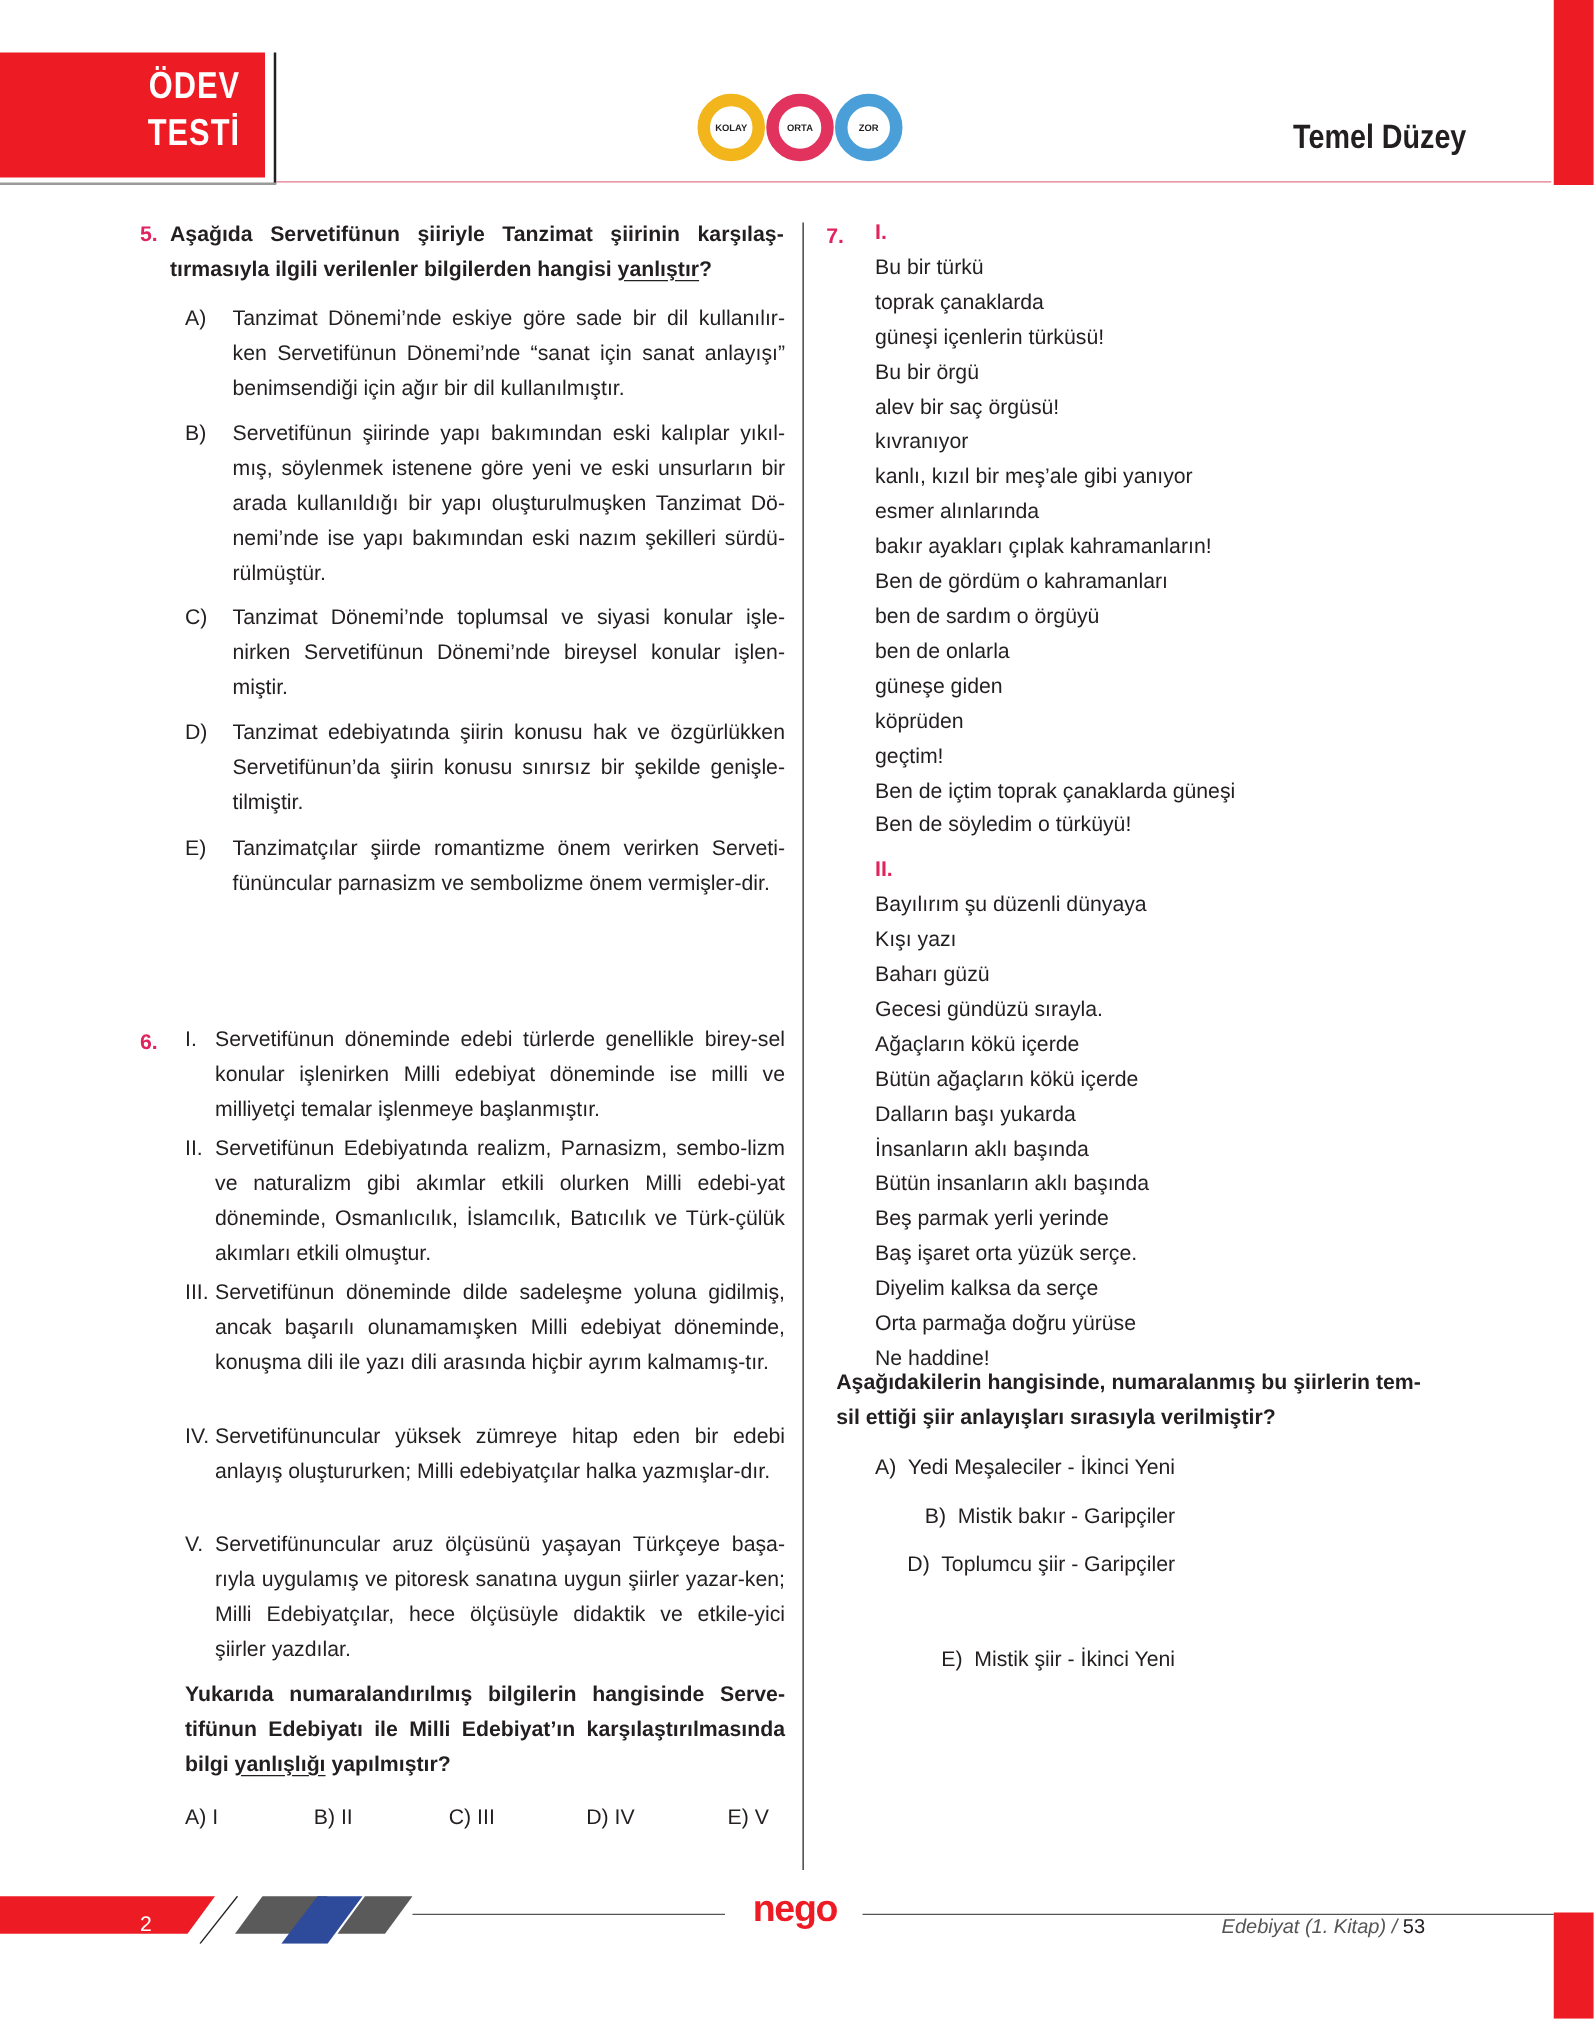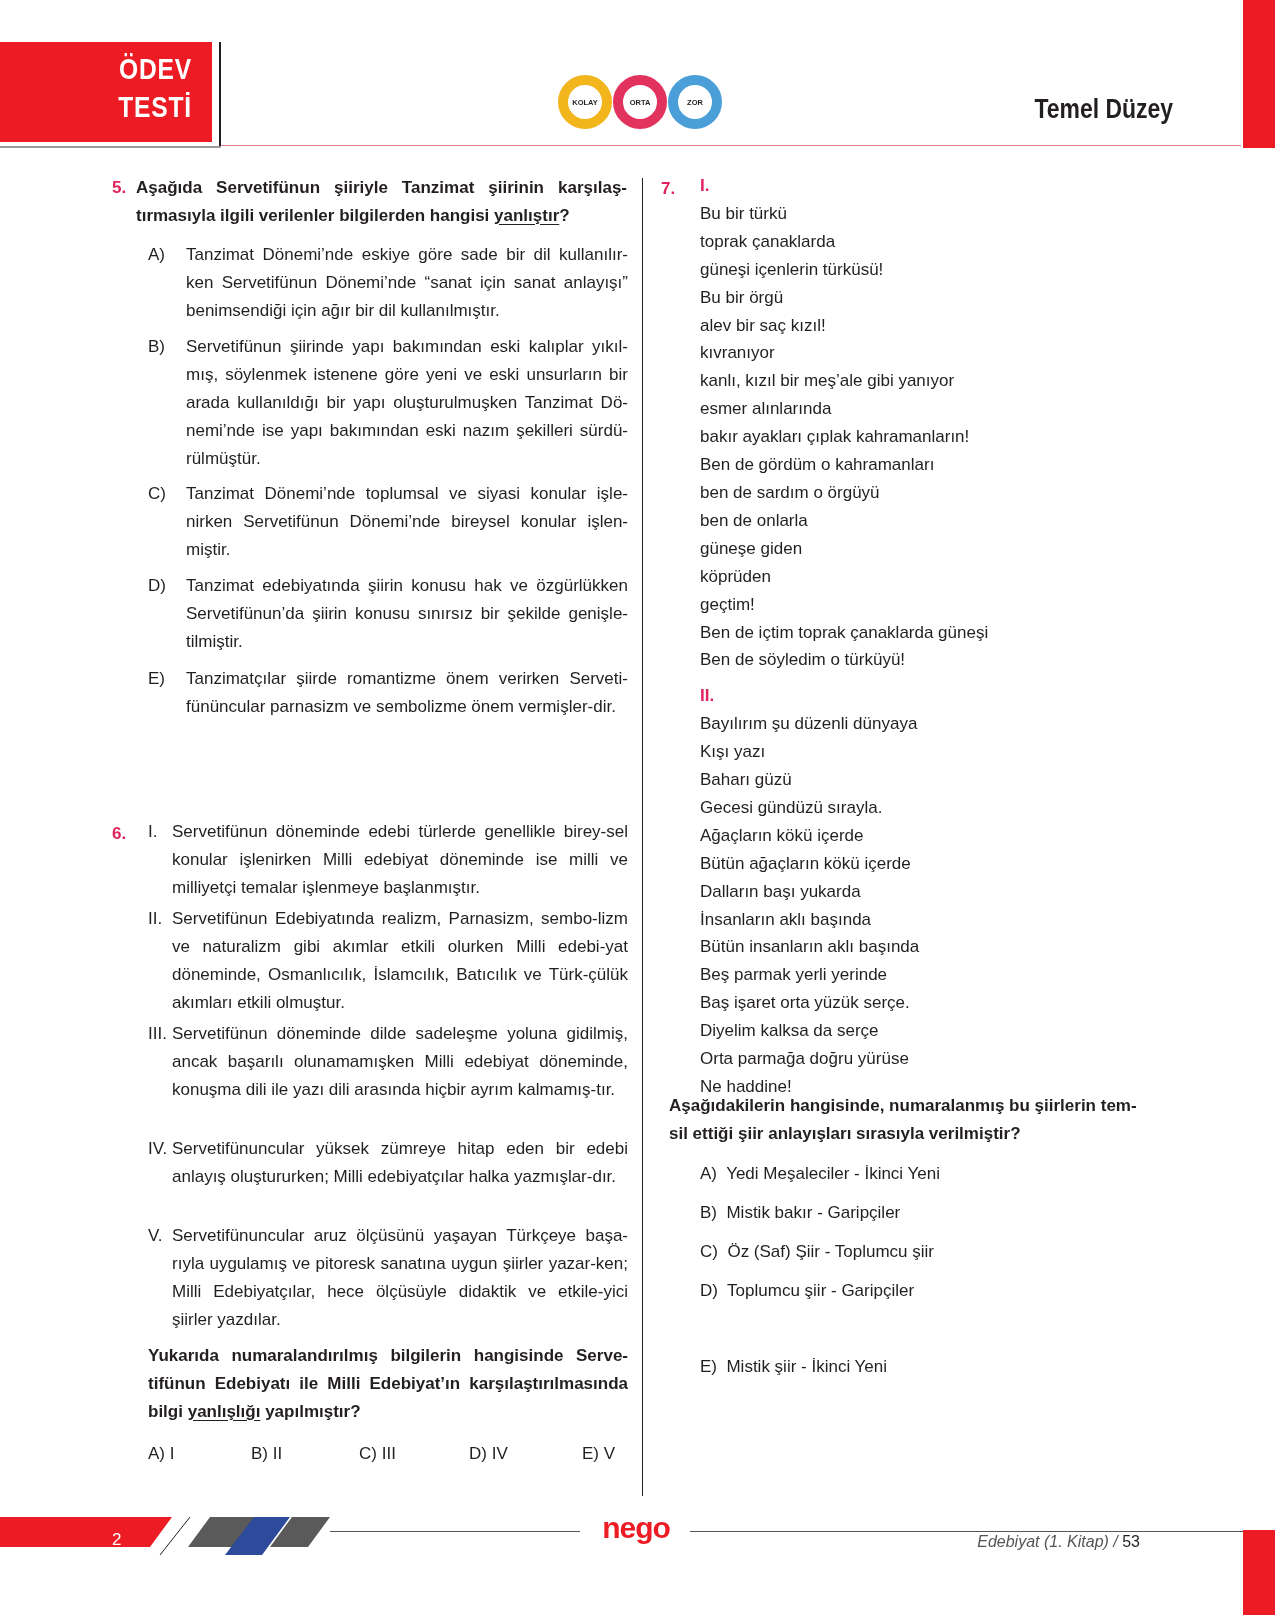--- a/index.html
+++ b/index.html
@@ -136,21 +136,21 @@
 </div>
 
 <span class="qnum abs" style="left:661px; top:179px;">7.</span>
 <div class="abs" style="left:700px; top:172px;">
   <div class="poem-line red">I.</div>
   <div id="poem1">
       <div class="poem-line">Bu bir türkü</div>
       <div class="poem-line">toprak çanaklarda</div>
       <div class="poem-line">güneşi içenlerin türküsü!</div>
       <div class="poem-line">Bu bir örgü</div>
-      <div class="poem-line">alev bir saç kızıl!</div>
+      <div class="poem-line">alev bir saç örgüsü!</div>
       <div class="poem-line">kıvranıyor</div>
       <div class="poem-line">kanlı, kızıl bir meş’ale gibi yanıyor</div>
       <div class="poem-line">esmer alınlarında</div>
       <div class="poem-line">bakır ayakları çıplak kahramanların!</div>
       <div class="poem-line">Ben de gördüm o kahramanları</div>
       <div class="poem-line">ben de sardım o örgüyü</div>
       <div class="poem-line">ben de onlarla</div>
       <div class="poem-line">güneşe giden</div>
       <div class="poem-line">köprüden</div>
       <div class="poem-line">geçtim!</div>
@@ -169,24 +169,23 @@
       <div class="poem-line">İnsanların aklı başında</div>
       <div class="poem-line">Bütün insanların aklı başında</div>
       <div class="poem-line">Beş parmak yerli yerinde</div>
       <div class="poem-line">Baş işaret orta yüzük serçe.</div>
       <div class="poem-line">Diyelim kalksa da serçe</div>
       <div class="poem-line">Orta parmağa doğru yürüse</div>
       <div class="poem-line">Ne haddine!</div>
     </div>
 </div>
 <div class="abs q bold" style="left:669px; top:1092px; width:475px;">Aşağıdakilerin hangisinde, numaralanmış bu şiirlerin tem-sil ettiği şiir anlayışları sırasıyla verilmiştir?</div>
-<div class="abs" style="left:700px; top:1160px;">
+<div class="abs" style="left:700px; top:1160px;text-align:right;">
   <div class="q" style="height:39px;"><span>A)</span>&nbsp; <span>Yedi Meşaleciler - İkinci Yeni</span></div>
   <div class="q" style="height:39px;"><span>B)</span>&nbsp; <span>Mistik bakır - Garipçiler</span></div>
-  <div class="q" style="height:39px;"><span>C)</span>&nbsp; <span>Öz (Saf) Şiir - Toplumcu şiir</span></div>
   <div class="q" style="height:39px;"><span>D)</span>&nbsp; <span>Toplumcu şiir - Garipçiler</span></div>
   <div class="q" style="height:39px;margin-top:37px;"><span>E)</span>&nbsp; <span>Mistik şiir - İkinci Yeni</span></div>
 </div>
 
 <svg class="abs" style="left:0; top:1515px;" width="330" height="40" viewBox="0 0 330 40">
   <polygon points="0,2 172,2 150,32 0,32" fill="#ed1c24"></polygon>
   <line x1="160" y1="40" x2="190" y2="2" stroke="#231f20" stroke-width="1"></line>
   <polygon points="188,32 210,2 262,2 240,32" fill="#5a5a5a"></polygon>
   <polygon points="225,40 254,2 290,2 262,40" fill="#2e4a9a"></polygon>
   <polygon points="270,32 292,2 330,2 308,32" fill="#5a5a5a"></polygon>

